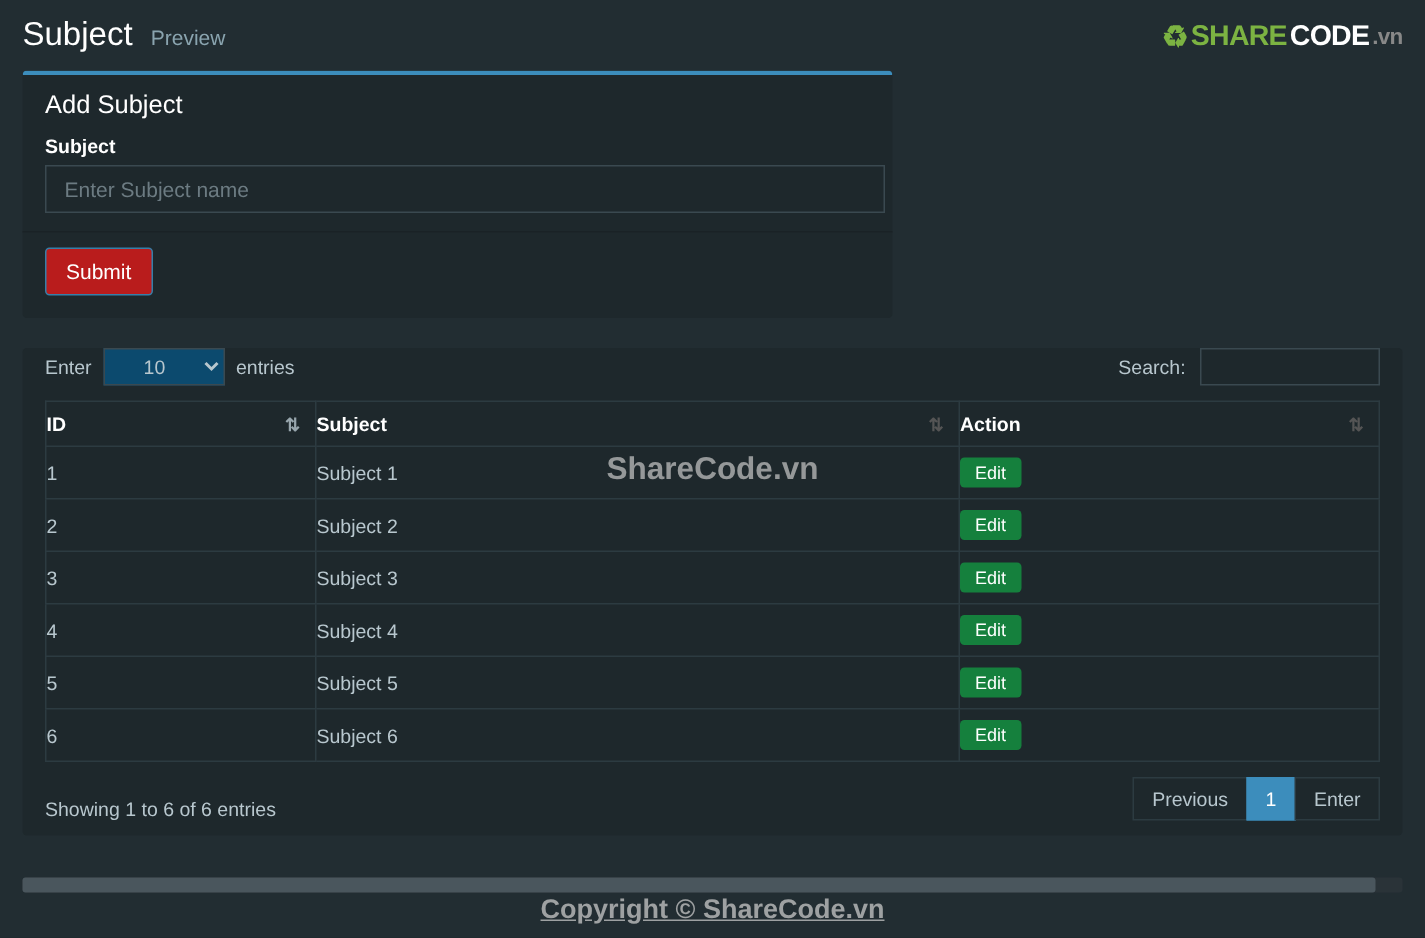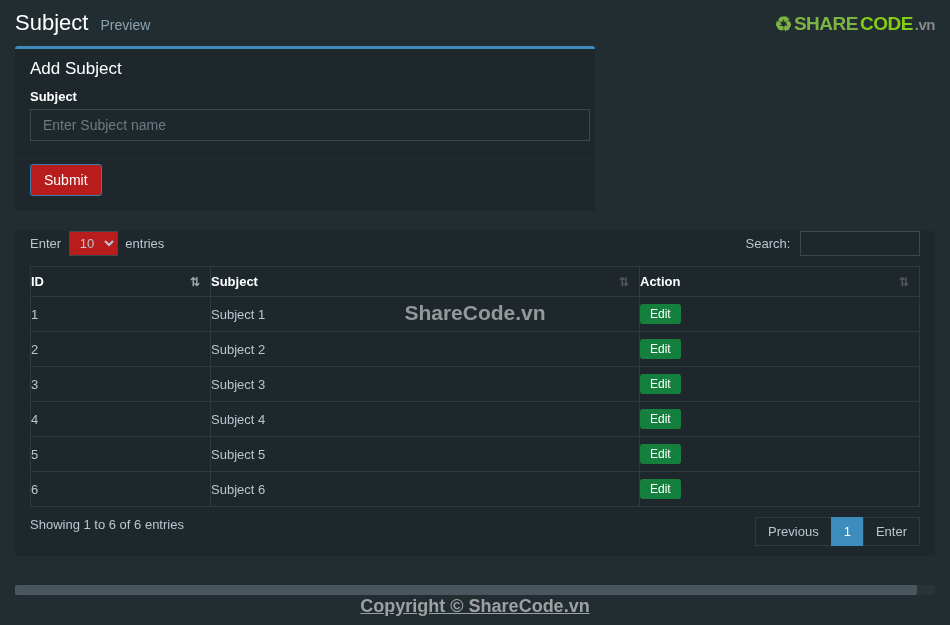--- a/index.html
+++ b/index.html
@@ -41,21 +41,21 @@
       font-weight: bold;
       font-size: 19px;
       letter-spacing: -0.5px;
       margin-top: 2px;
     }
     .logo-icon {
       color: #7cb342;
       font-size: 20px;
     }
     .logo-share { color: #7cb342; }
-    .logo-code { color: #84cc16; }
+    .logo-code { color: #ffffff; }
     .logo-vn { color: #888; font-size: 15px; }
     .box {
       background-color: #1e282c;
       border-top: 3px solid #3c8dbc;
       border-radius: 3px;
       margin-bottom: 20px;
     }
     .box-header {
       padding: 10px 15px;
       font-size: 17px;
@@ -109,24 +109,24 @@
     }
     .datatable-controls {
       display: flex;
       justify-content: space-between;
       align-items: center;
       padding: 0 15px 10px 15px;
       font-size: 13px;
       color: #b8c7ce;
     }
     .length-control select {
-      background-color: #b91c1c;
+      background-color: #0c4a6e;
       border: 1px solid #3a4950;
       color: #b8c7ce;
-      padding: 3px 6px;
+      padding: 3px 22px;
       margin: 0 4px;
       font-size: 13px;
     }
     .search-control input {
       background-color: #1e282c;
       border: 1px solid #3a4950;
       color: #b8c7ce;
       padding: 4px 8px;
       margin-left: 6px;
       width: 120px;
@@ -166,21 +166,21 @@
       border: none;
       color: #fff;
       padding: 3px 10px;
       border-radius: 3px;
       cursor: pointer;
       font-size: 12px;
     }
     .datatable-footer {
       display: flex;
       justify-content: space-between;
-      align-items: flex-start;
+      align-items: flex-end;
       padding: 10px 15px 0 15px;
       font-size: 13px;
       color: #b8c7ce;
     }
     .pagination {
       display: flex;
     }
     .pagination .pg {
       border: 1px solid #2c3b41;
       padding: 6px 12px;

